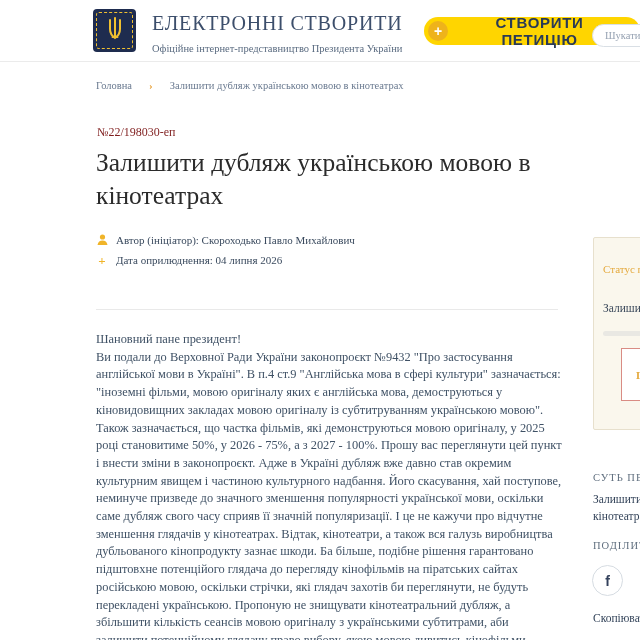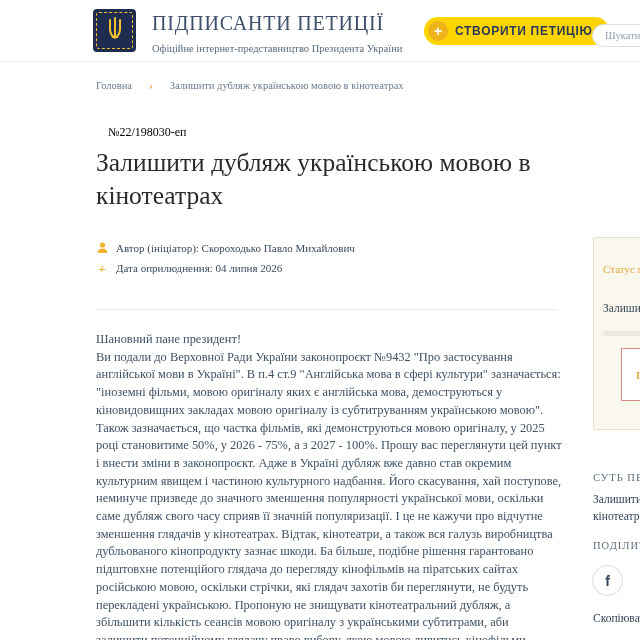--- a/index.html
+++ b/index.html
@@ -16,38 +16,38 @@
                 display:flex; align-items:center; justify-content:center; }
   .brand { position:absolute; left:152px; top:12px; }
   .brand-title { font-size:20px; color:#3c4e6b; letter-spacing:0.8px; font-weight:400; }
   .brand-sub { font-size:10.5px; color:#5a6b80; margin-top:8px; }
   .create-btn { position:absolute; left:424px; top:17px; height:28px; border-radius:14px;
                 background:#ffd500; display:flex; align-items:center; gap:7px;
                 padding:0 16px 0 4px; cursor:pointer; border:none; }
   .plus-circle { width:20px; height:20px; border-radius:50%; background:#eeb31b; color:#fff;
                  font-family:"Liberation Sans",sans-serif; font-weight:bold; font-size:14px;
                  display:flex; align-items:center; justify-content:center; line-height:1; }
-  .create-label { font-size:12px; font-weight:bold; color:#2a3a55; letter-spacing:0.7px; }
+  .create-label { font-size:15px; font-weight:bold; color:#2a3a55; letter-spacing:0.7px; }
   .search { position:absolute; left:592px; top:24px; width:150px; height:23px;
             border:1px solid #d9dfe5; border-radius:12px; background:#fff;
             font-family:"Liberation Serif","DejaVu Serif",serif;
             font-size:10.5px; color:#5a6b80; padding:0 12px; outline:none; }
   .search::placeholder { color:#96a2b2; }
 
   
   .breadcrumb { position:absolute; left:96px; top:79px; display:flex; align-items:center;
                 gap:17px; font-size:10.5px; color:#6a7a90; }
   .crumb-home { cursor:pointer; }
   .crumb-sep { color:#e8a33d; font-weight:bold; font-size:11px; }
 
   
-  .pet-number { position:absolute; left:108px; top:125px; font-size:12px; color:#000000; }
+  .pet-number { position:absolute; left:97px; top:125px; font-size:12px; color:#7f1d1d; }
   .pet-title { position:absolute; left:96px; top:146px; width:435px;
                font-size:25.5px; line-height:33px; color:#2b2b2b; font-weight:400; }
-  .meta { position:absolute; left:96px; top:238px; }
+  .meta { position:absolute; left:96px; top:230px; }
   .meta-row { display:flex; align-items:center; gap:8px; height:20px; }
   .meta-icon { width:12px; display:flex; justify-content:center; color:#f0b429; }
   .meta-text { font-size:11px; color:#3a4a5e; }
   .plus-glyph { color:#f0b429; font-weight:bold; font-size:13px; line-height:1; }
 
   
   .tabs { position:absolute; left:96px; top:286px; display:flex; align-items:center; gap:14px;
           font-size:10.5px; font-weight:bold; letter-spacing:0.9px; }
   .tab { cursor:pointer; white-space:nowrap; }
   .tab-disabled { color:#cfd5dc; }
@@ -97,21 +97,21 @@
     <div class="logo">
       <div class="logo-inner">
         <span>
           <svg width="24" height="26" viewBox="0 0 24 26">
             <path d="M12 2v18 M7 4v9c0 4 2 7 5 9 3-2 5-5 5-9V4 M9.5 21h5" stroke="#f0c030" stroke-width="2" fill="none" stroke-linecap="round"></path>
           </svg>
         </span>
       </div>
     </div>
     <div class="brand">
-      <div class="brand-title">ПІДПИСАНТИ ПЕТИЦІЇ</div>
+      <div class="brand-title">ЕЛЕКТРОННІ СТВОРИТИ</div>
       <div class="brand-sub">Офіційне інтернет-представництво Президента України</div>
     </div>
     <button class="create-btn">
       <span class="plus-circle">+</span>
       <span class="create-label">СТВОРИТИ ПЕТИЦІЮ</span>
     </button>
     <input class="search" type="text" placeholder="Шукати електронні петиції" style="">
   </div>
 
   <div class="breadcrumb">

